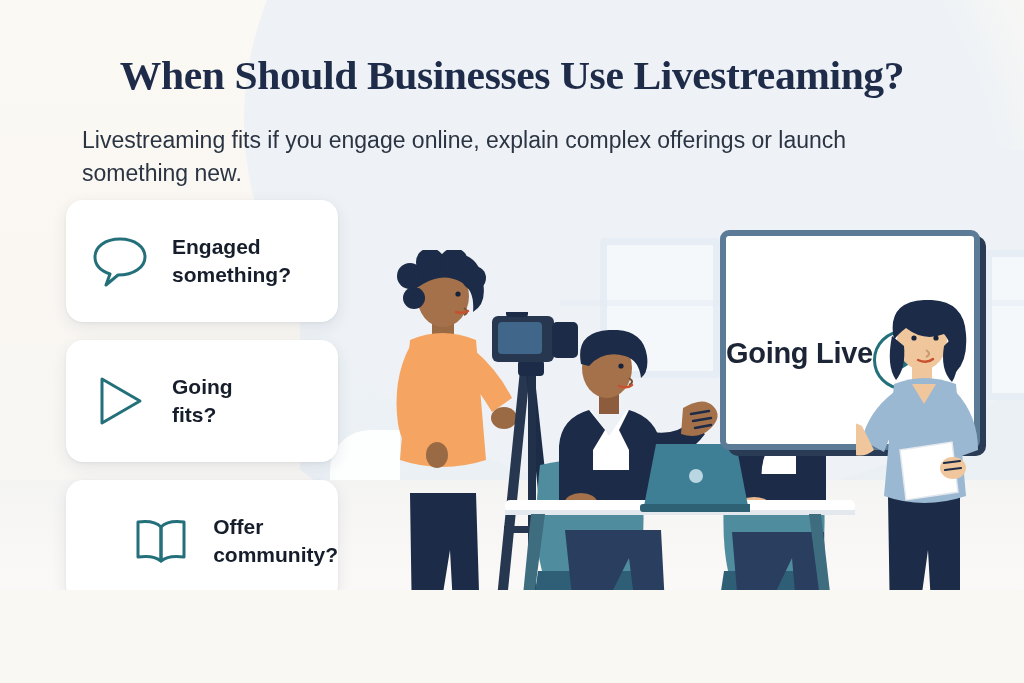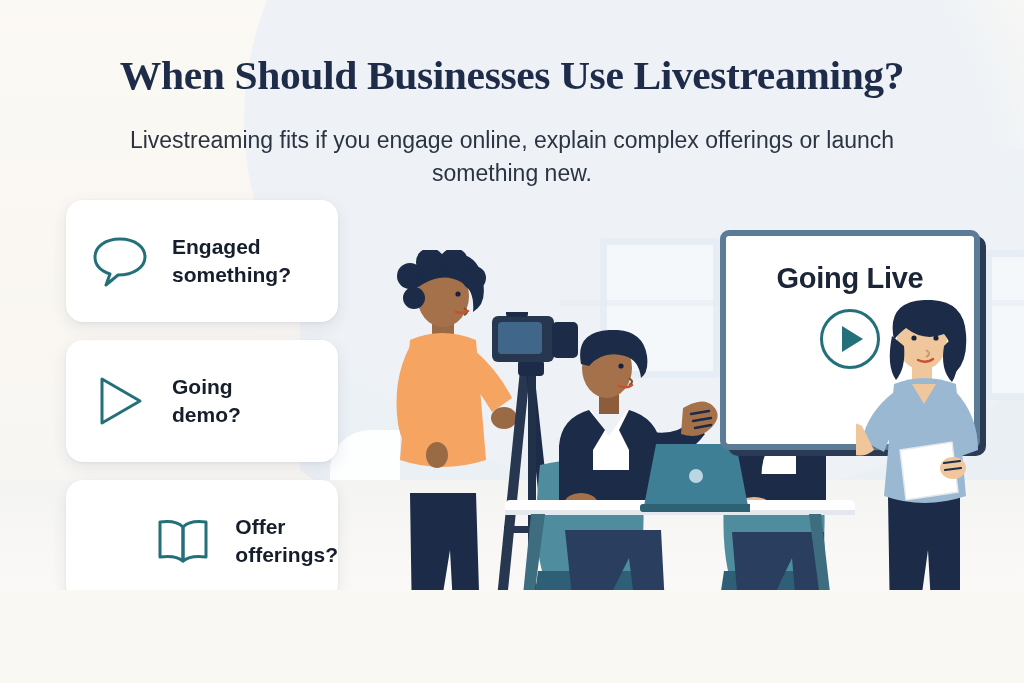--- a/index.html
+++ b/index.html
@@ -38,21 +38,21 @@
 
   
   .title {
     position:absolute; left:0; right:0; top:52px; text-align:center;
     font-family:"Liberation Serif", serif;
     font-weight:bold; font-size:40px; letter-spacing:-0.4px;
     color:#1e2c49; transform:scaleX(1.04); transform-origin:center;
   }
   .subtitle {
     position:absolute; left:50%; transform:translateX(-50%); top:124px;
-    width:860px; text-align:center;
+    width:860px; 
     font-size:23px; line-height:33px; font-weight:400; color:#2b3442;
   }
 
   
   .card {
     position:absolute; left:66px; width:272px; height:122px;
     background:#ffffff; border-radius:17px;
     box-shadow:0 5px 16px rgba(30,44,73,.09), 0 1px 3px rgba(30,44,73,.06);
     display:flex; align-items:center; padding-left:24px; gap:22px;
   }
@@ -60,21 +60,21 @@
   .card-label { font-size:21px; line-height:28px; color:#161d2b; font-weight:700; }
 
   
   .screen-shadow {
     position:absolute; left:728px; top:236px; width:258px; height:220px;
     background:#2a3c55; border-radius:10px;
   }
   .screen {
     position:absolute; left:720px; top:230px; width:260px; height:220px;
     background:#ffffff; border:6px solid #5c7b97; border-radius:9px;
-    display:flex; flex-direction:column; align-items:center; padding-top:26px;
+    display:flex; align-items:center; padding-top:26px;
   }
   .screen-title { font-size:29px; font-weight:bold; color:#1b2536; letter-spacing:-.3px; }
   .play-circle {
     margin-top:14px; width:60px; height:60px; border-radius:50%;
     border:3px solid #24707a; display:flex; align-items:center; justify-content:center;
   }
   .play-tri {
     width:0; height:0; margin-left:5px;
     border-left:21px solid #24707a; border-top:13px solid transparent; border-bottom:13px solid transparent;
   }
@@ -334,30 +334,30 @@
   </div>
 
   <div class="card" style="top:340px;">
     <div class="card-icon">
       <svg width="52" height="54" viewBox="0 0 52 54">
         <path d="M8 5 L46 27 L8 49 Z" fill="none" stroke="#24707a" stroke-width="3" stroke-linejoin="round"></path>
       </svg>
     </div>
     <div>
       <div class="card-label">Going</div>
-      <div class="card-label">demo?</div>
+      <div class="card-label">fits?</div>
     </div>
   </div>
 
   <div class="card" style="top:480px;justify-content:flex-end;">
     <div class="card-icon">
       <svg width="56" height="48" viewBox="0 0 56 48">
         <path d="M28 10 C22 4 12 4 5 5 L5 40 C12 39 22 39 28 44 Z" fill="none" stroke="#24707a" stroke-width="3" stroke-linejoin="round"></path>
         <path d="M28 10 C34 4 44 4 51 5 L51 40 C44 39 34 39 28 44 Z" fill="none" stroke="#24707a" stroke-width="3" stroke-linejoin="round"></path>
       </svg>
     </div>
     <div>
       <div class="card-label">Offer</div>
-      <div class="card-label">offerings?</div>
+      <div class="card-label">community?</div>
     </div>
   </div>
 
 </div>
 
 </body></html>

